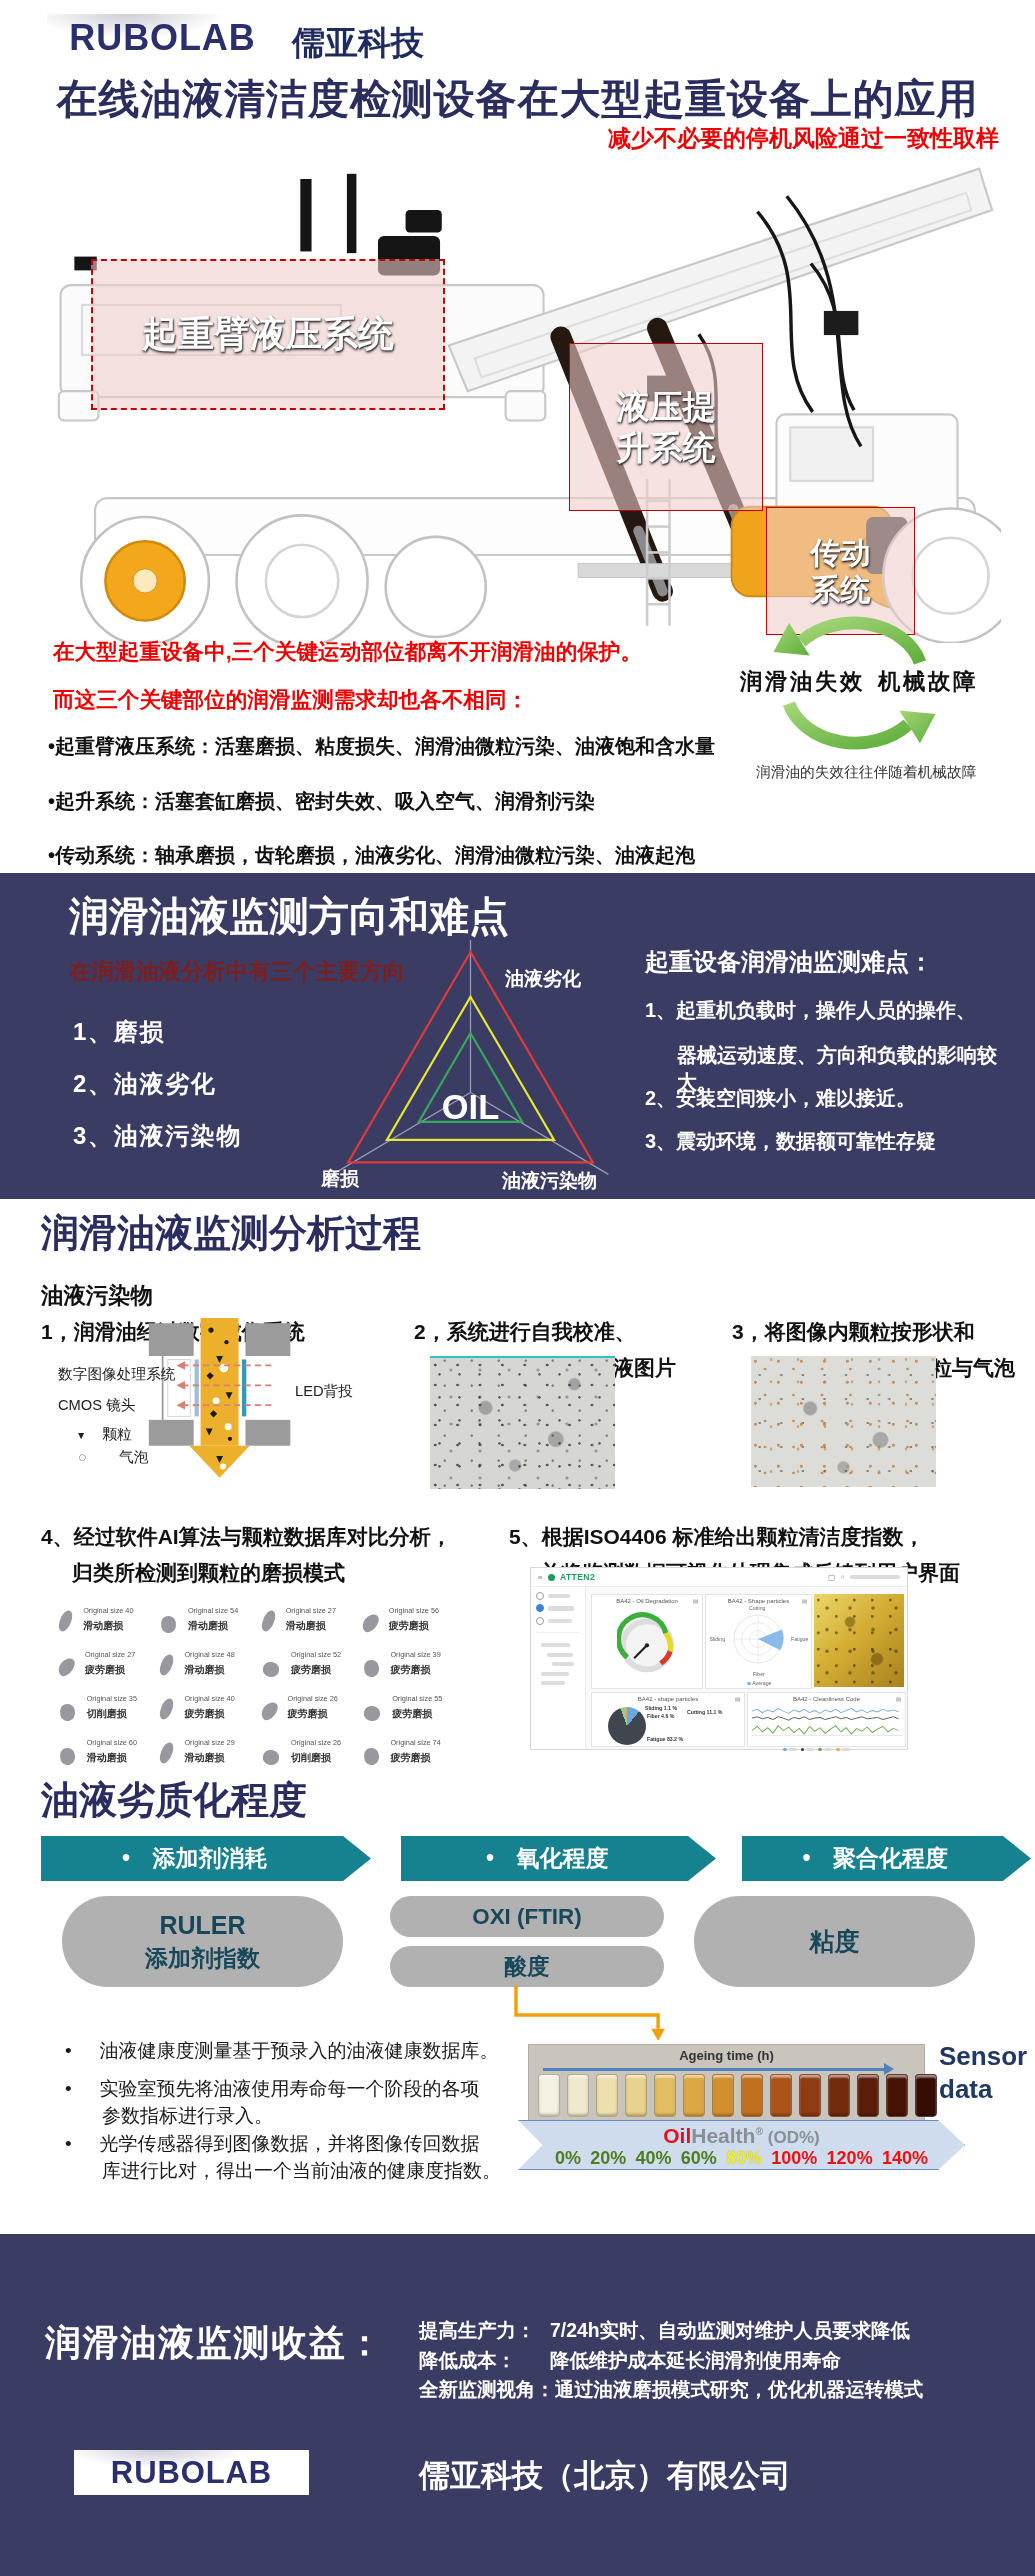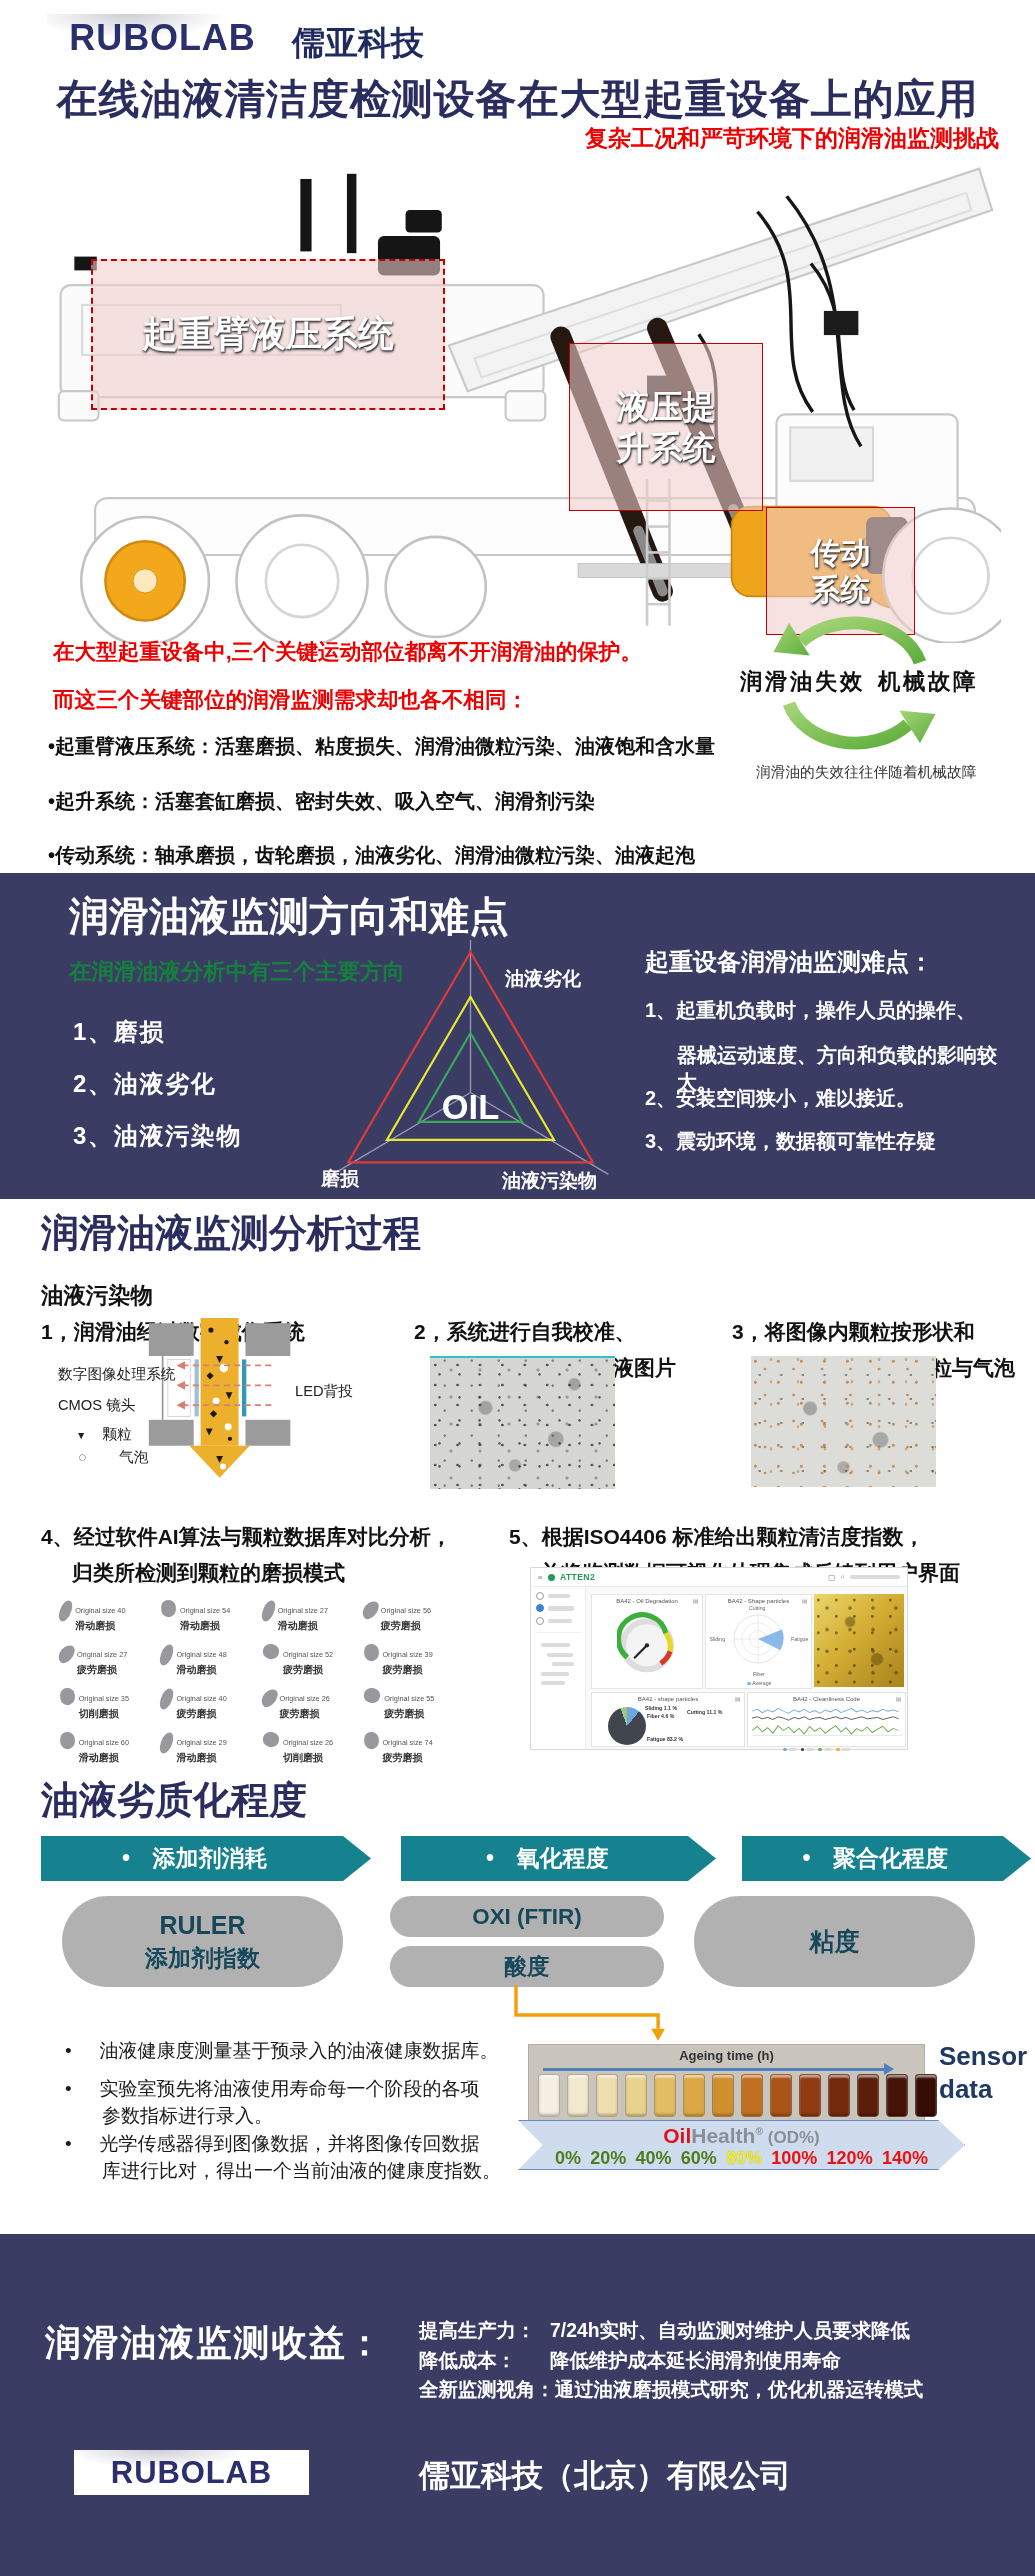--- a/index.html
+++ b/index.html
@@ -25,21 +25,21 @@
   .hl-2{left:569px;top:343px;width:192px;height:166px;border:1.7px solid #c10000;font-size:33px;line-height:1.25}
   .hl-3{left:766px;top:507px;width:147px;height:126px;border:1.7px solid #c10000;font-size:30px;line-height:1.25}
   .cycle-label{font-size:22.4px;font-weight:800;color:#111;letter-spacing:2.6px}
   .cycle-caption{font-size:14.7px;color:#333}
   .intro-red{font-size:21.6px;font-weight:800;color:#ee0000}
   .intro-bullet{font-size:20px;font-weight:800;color:#111}
 
   
   .navy-a{left:0;top:873px;width:1035px;height:326px;background:#3b3c64}
   .navy-h1{left:69px;top:889px;font-size:40px;font-weight:900;color:#fff}
-  .navy-sub{left:69px;top:956px;font-size:22.4px;font-weight:700;color:#15803d}
+  .navy-sub{left:69px;top:956px;font-size:22.4px;font-weight:700;color:#7f1d1d}
   .navy-item{font-size:24px;font-weight:700;color:#fff;letter-spacing:1.7px}
   .radar-label{font-size:19px;font-weight:700;color:#fff}
   .diff-title{left:645px;top:946px;font-size:24px;font-weight:800;color:#fff}
   .diff-line{font-size:20px;font-weight:700;color:#fff}
 
   
   .proc-h1{left:41px;top:1208px;font-size:38px;font-weight:900;color:#2b2d5e}
   .proc-sub{left:41px;top:1280px;font-size:22.4px;font-weight:800;color:#111}
   .step{font-size:21px;font-weight:800;color:#111}
   .img-label{font-size:14.7px;color:#222}
@@ -59,21 +59,21 @@
     radial-gradient(circle at 4.3px 5.2px, rgba(201,138,78,.9) 1.2px, transparent 1.9px),
     radial-gradient(circle at 14px 13px, rgba(190,120,60,.8) 1px, transparent 1.7px),
     radial-gradient(circle at 8.6px 19px, rgba(40,40,40,.5) 0.9px, transparent 1.5px),
     radial-gradient(circle at 20px 3.5px, rgba(210,150,90,.8) 1.1px, transparent 1.7px),
     radial-gradient(circle at 32% 40%, rgba(110,110,110,.5) 6px, transparent 7.8px),
     radial-gradient(circle at 70% 64%, rgba(105,105,105,.45) 7px, transparent 8.6px),
     radial-gradient(circle at 50% 85%, rgba(100,100,100,.4) 5.2px, transparent 7px);
     background-size:23px 21px,28.5px 26px,21.6px 24px,27px 22.4px,100% 100%,100% 100%,100% 100%}
   .pgrid{left:60px;top:1594px;width:405px;height:176px;display:grid;
     grid-template-columns:repeat(4,1fr);grid-template-rows:repeat(4,1fr);align-items:center}
-  .pcell{display:flex;align-items:flex-start;gap:4px}
+  .pcell{display:flex;align-items:flex-end;gap:12px}
   .pblob{background:#98989e;flex:none}
   .pv1{width:11.2px;height:22.4px;border-radius:60% 40% 55% 45%/55% 45% 60% 40%;transform:rotate(18deg)}
   .pv2{width:14.7px;height:17px;border-radius:45% 55% 50% 50%/60% 40% 55% 45%;transform:rotate(-12deg)}
   .pv3{width:16.4px;height:14.7px;border-radius:50%/45%;transform:rotate(8deg)}
   .pv4{width:13px;height:20px;border-radius:55% 45% 40% 60%/50% 55% 45% 50%;transform:rotate(40deg)}
   .psize{font-size:7.3px;color:#555;line-height:1.1}
   .ptype{font-size:10px;font-weight:700;color:#333}
 
   
   .db{left:530px;top:1567px;width:376px;height:181px;background:#fafafa;border:0.9px solid #d8d8d8}
@@ -144,21 +144,21 @@
 </head>
 <body>
 
 <div class="page">
 
   <div class="abs logo-box">
     <span class="logo-text">RUBOLAB</span>
   </div>
   <div class="abs logo-cn">儒亚科技</div>
   <div class="abs main-title">在线油液清洁度检测设备在大型起重设备上的应用</div>
-  <div class="abs sub-title">复杂工况和严苛环境下的润滑油监测挑战</div>
+  <div class="abs sub-title">减少不必要的停机风险通过一致性取样</div>
 
   <svg class="abs" style="left:43px;top:160px" width="958" height="483" viewBox="0 0 1110 560">
     <g stroke="#c8c8c8" stroke-width="2.5" fill="#fbfbfb">
 
       <rect x="20" y="145" width="560" height="130" rx="12"></rect>
       <rect x="45" y="168" width="300" height="58" fill="none" stroke="#dadada"></rect>
       <rect x="18" y="268" width="46" height="34" rx="6"></rect>
       <rect x="536" y="268" width="46" height="34" rx="6"></rect>
 
       <polygon points="470,215 1085,10 1100,58 492,268" fill="#f3f3f3"></polygon>

